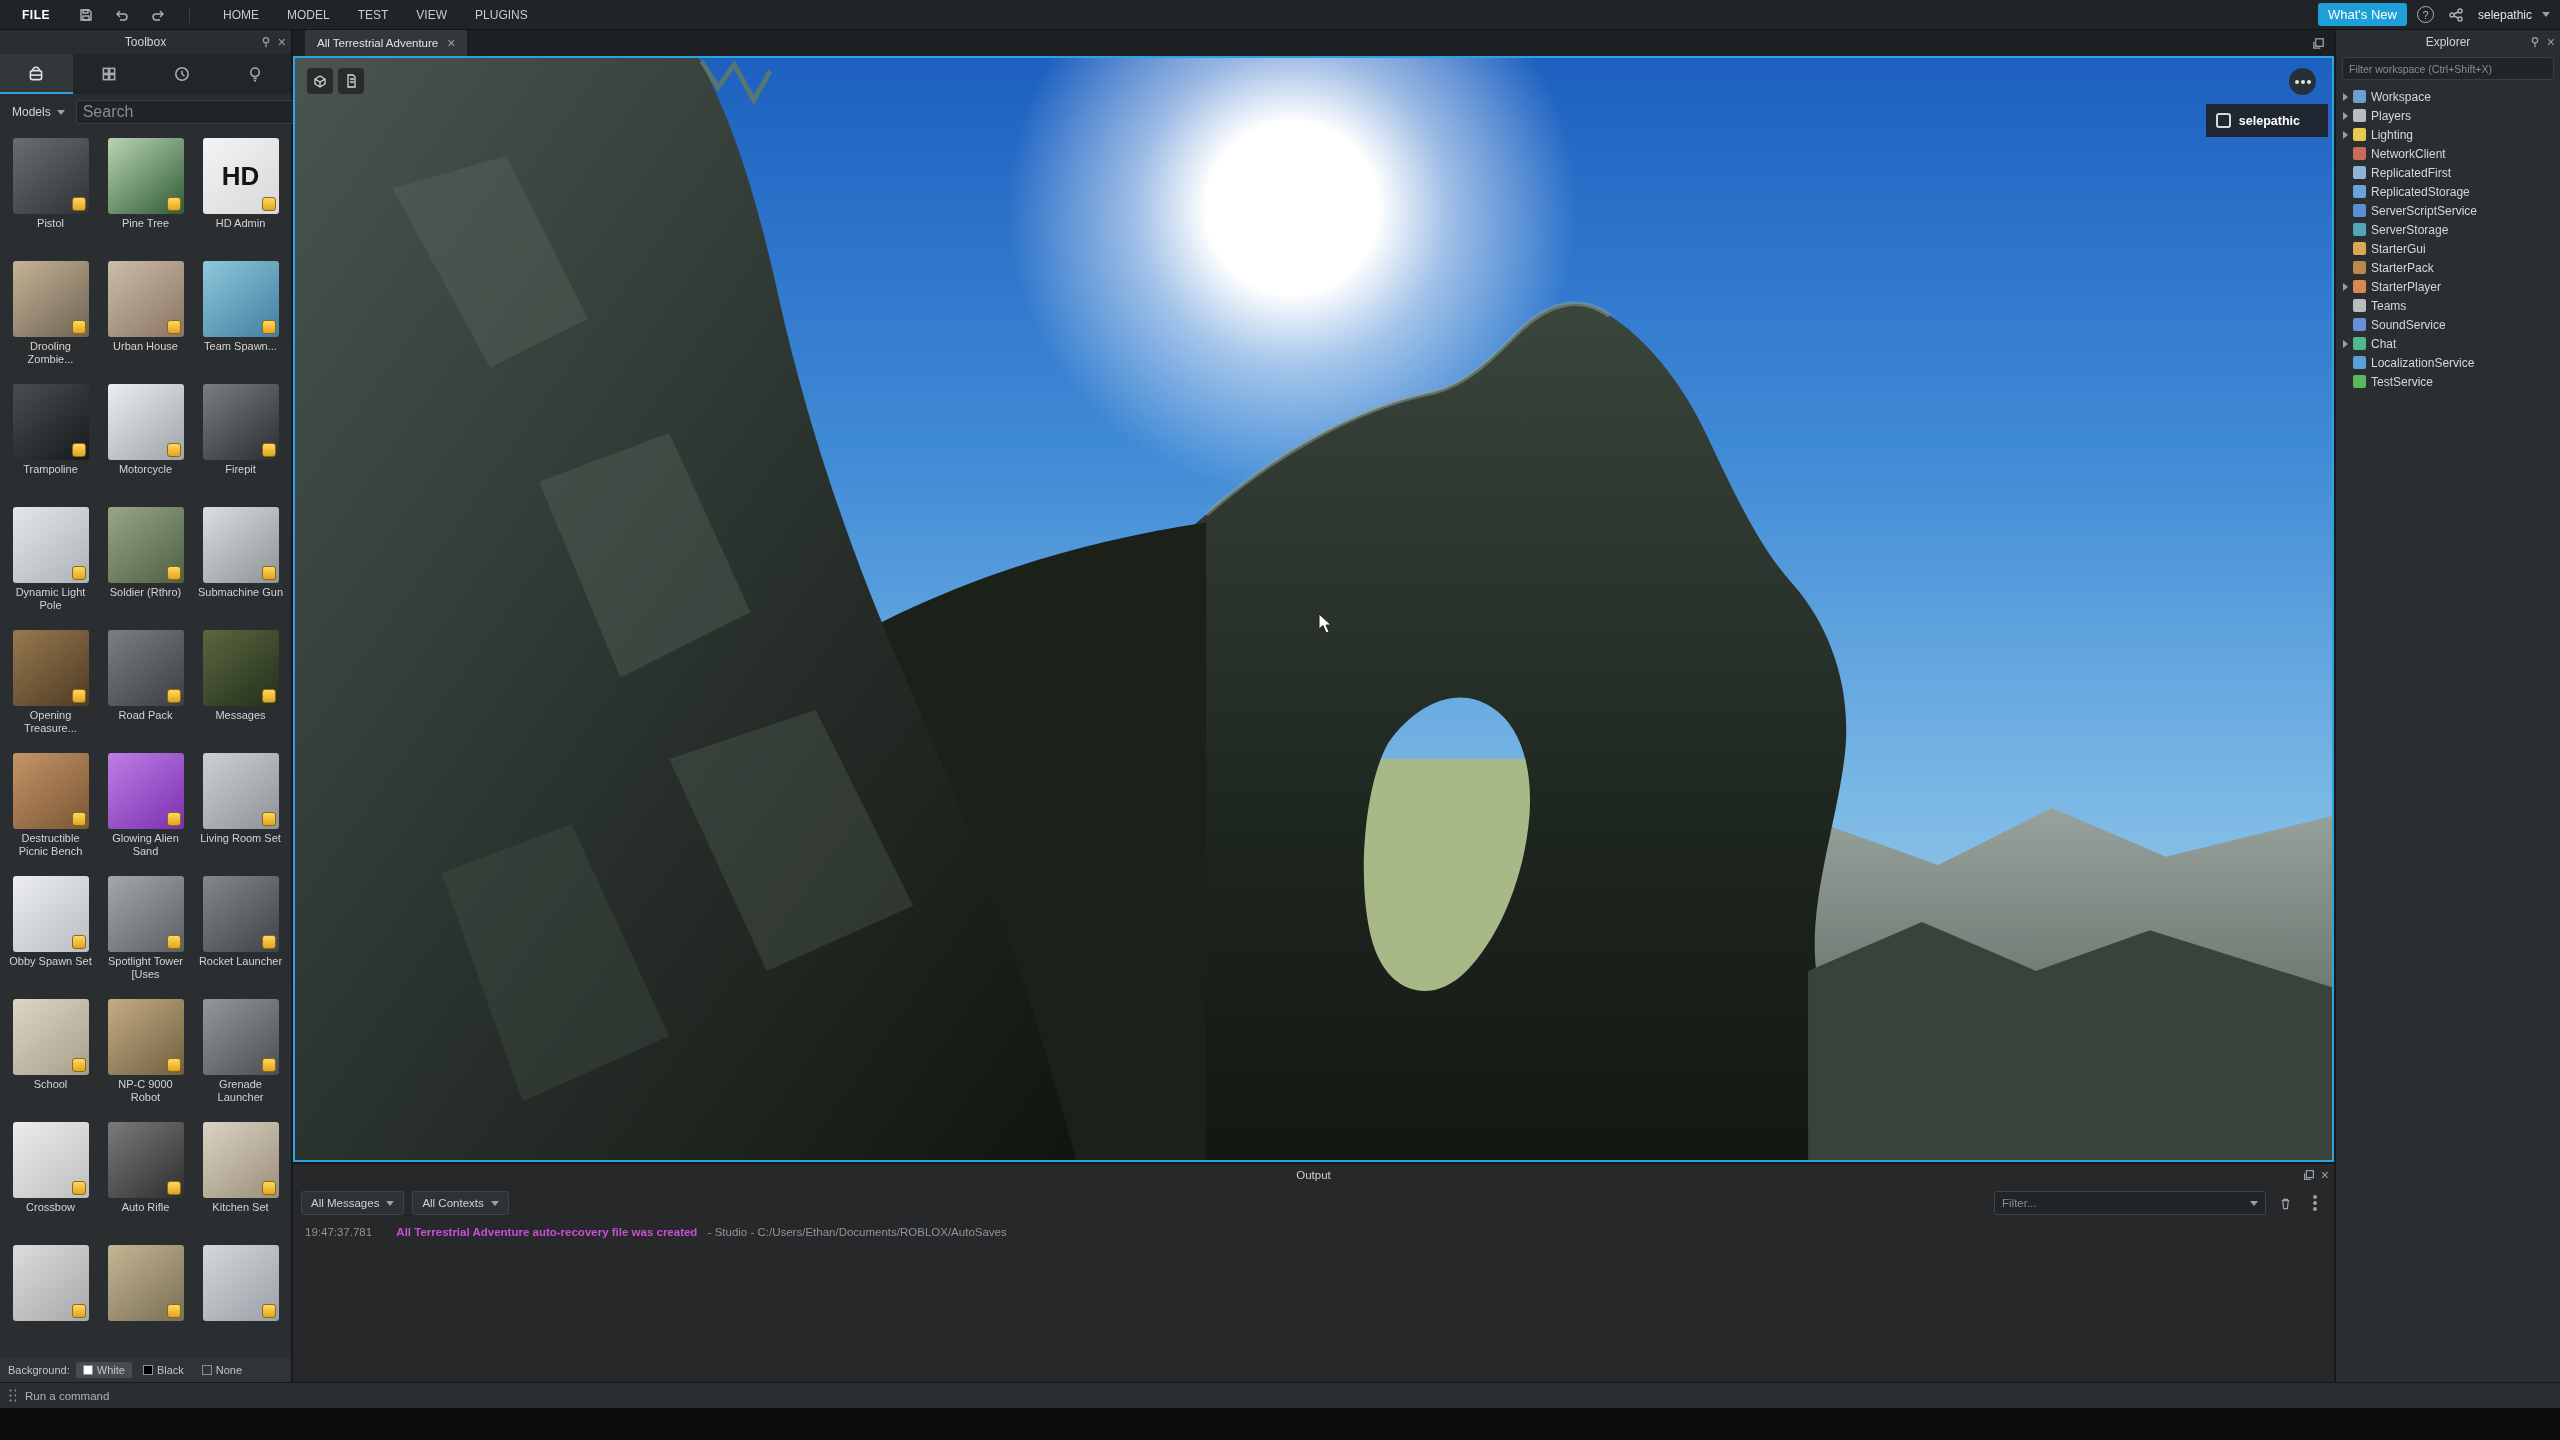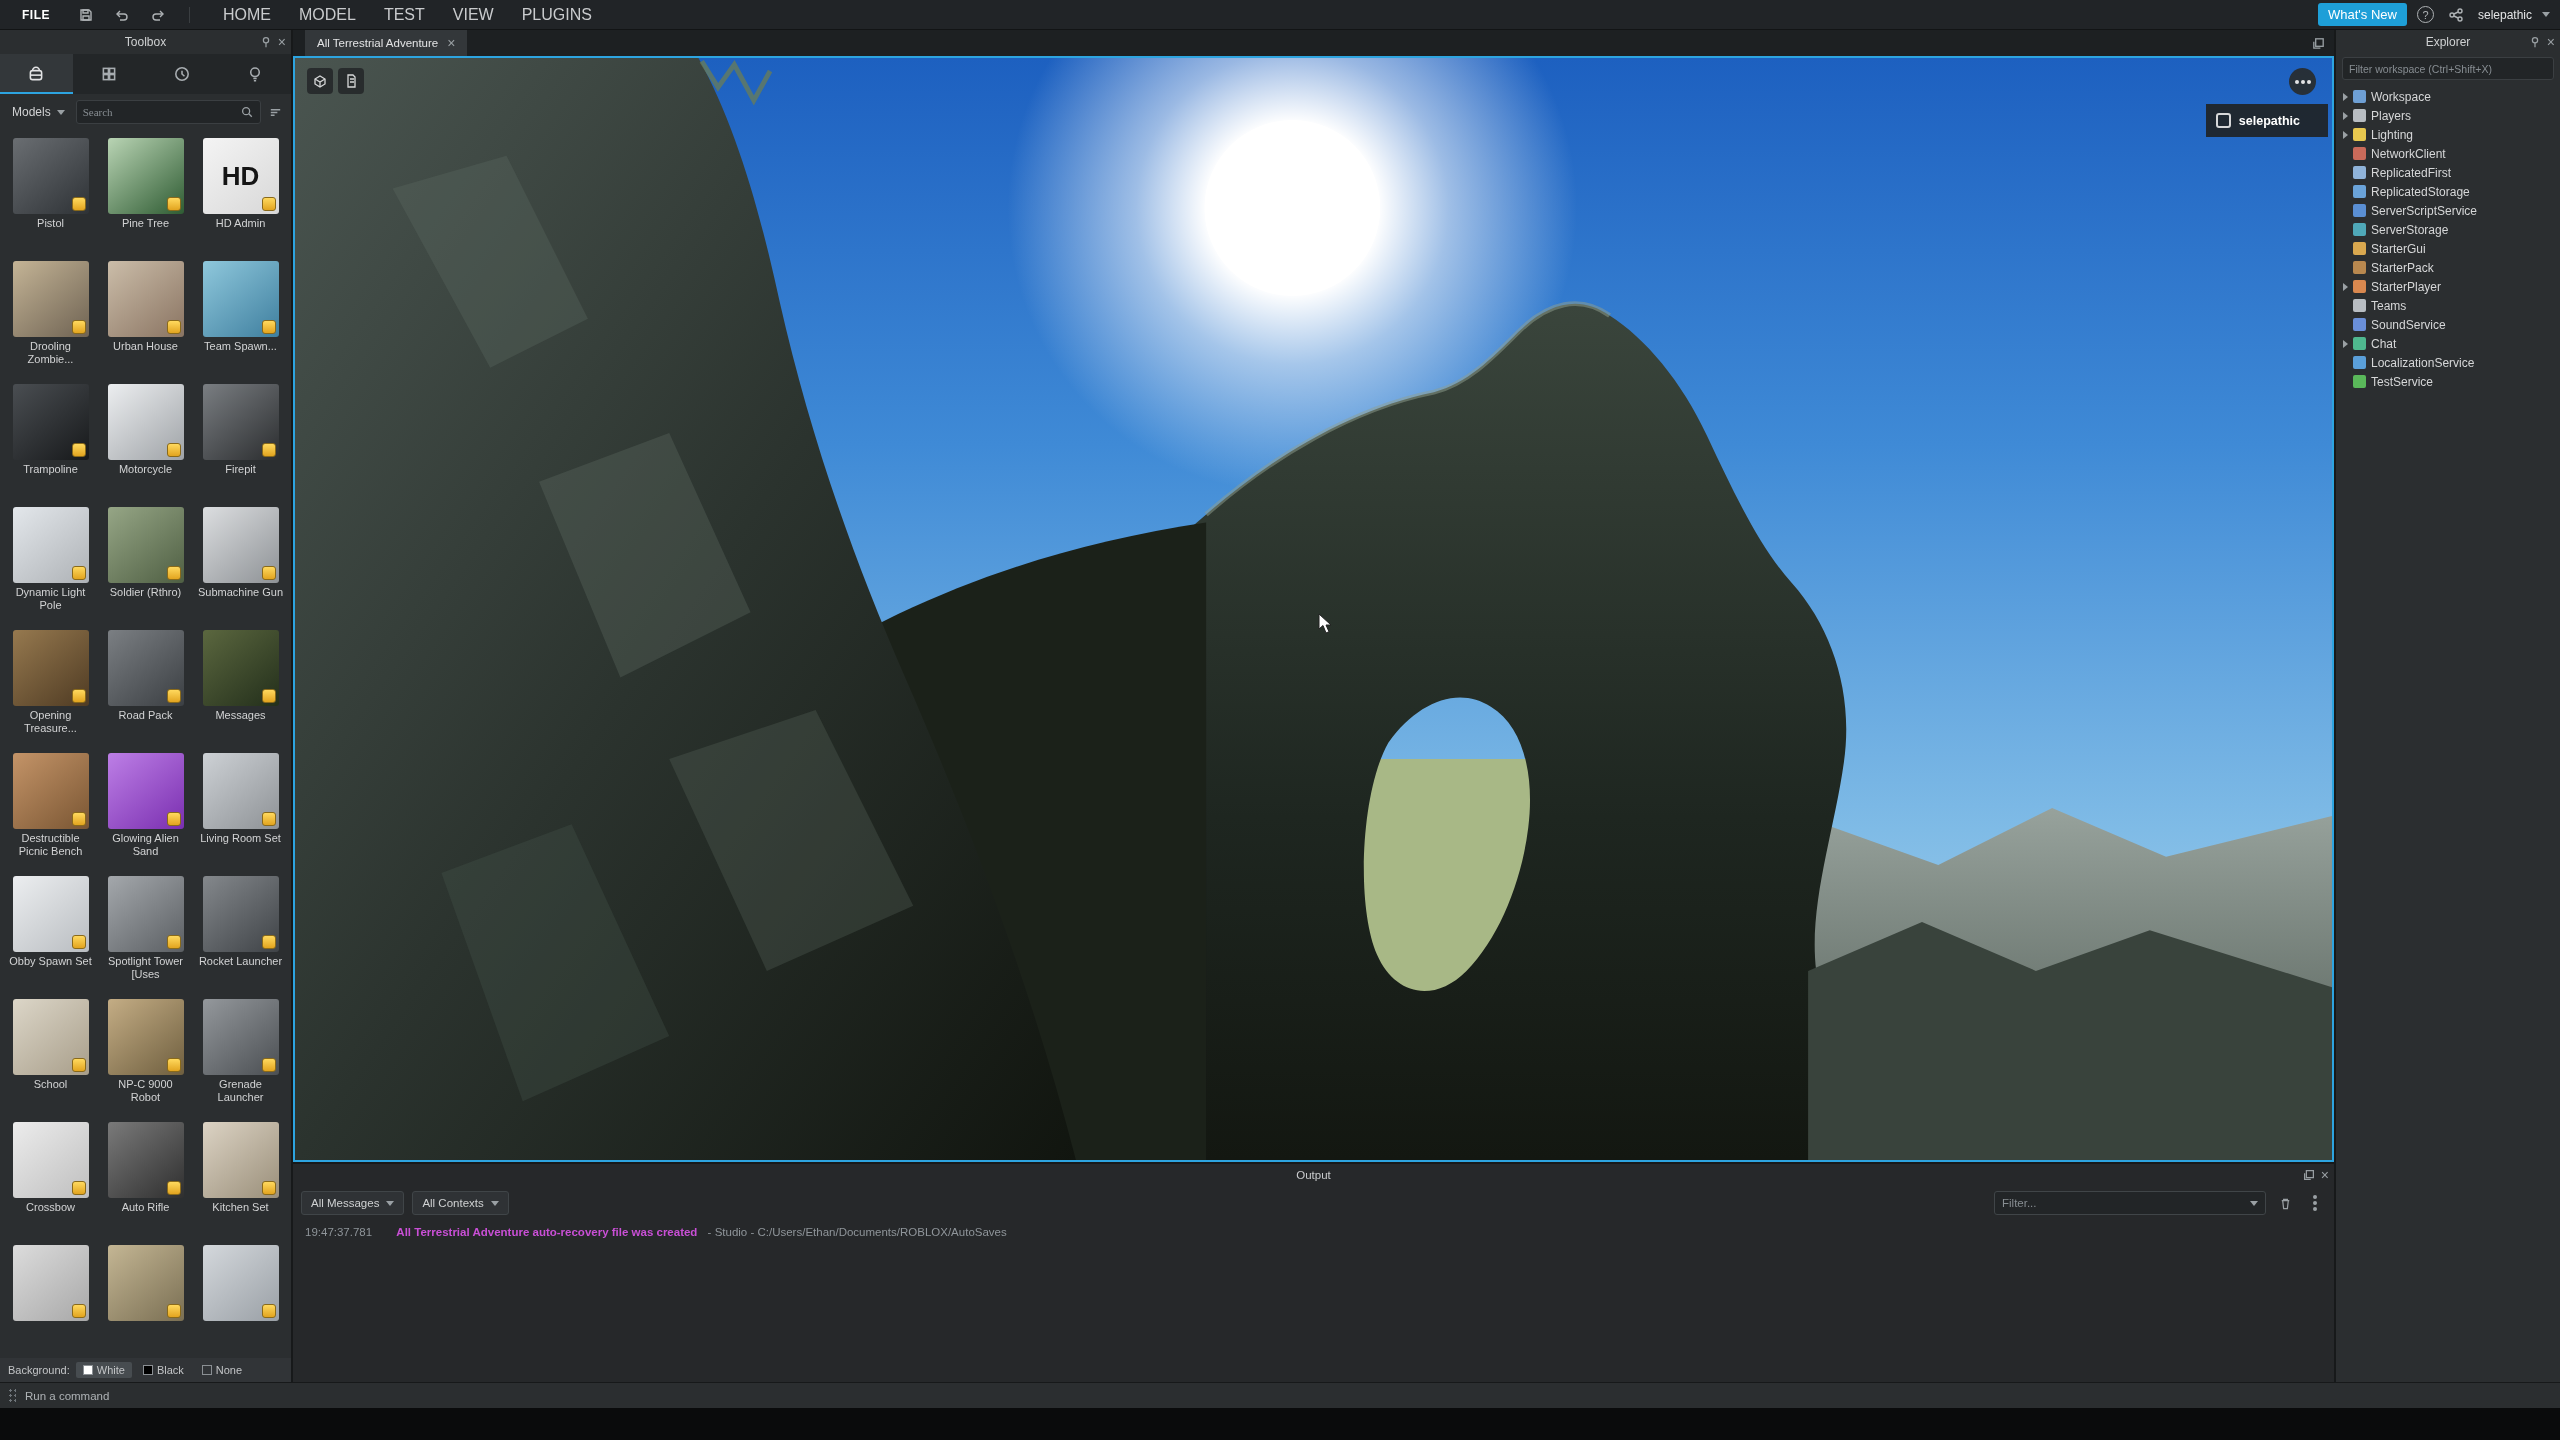--- a/index.html
+++ b/index.html
@@ -7,21 +7,21 @@
 .app{width:2560px;height:1440px;display:flex;flex-direction:column;color:#d6d7d8;font-size:12px}
 
 .menubar{height:30px;background:#212427;display:flex;align-items:center;justify-content:space-between;padding:0 10px;border-bottom:1px solid #121415;flex:0 0 auto}
 .mb-left,.mb-right{display:flex;align-items:center;height:100%}
 .mb-left{gap:12px}
 .mb-right{gap:10px}
 .file-btn{color:#fff;font-weight:bold;font-size:12px;padding:0 12px;letter-spacing:.5px}
 .mb-icon{width:24px;height:24px;display:flex;align-items:center;justify-content:center;color:#aeb2b5}
 .mb-sep{width:1px;height:16px;background:#3a3e41;margin:0 7px}
 .mb-tabs{display:flex;height:100%}
-.mb-tab{padding:0 14px;color:#c9cbcd;font-size:16px;line-height:30px}
+.mb-tab{padding:0 14px;color:#c9cbcd;font-size:12px;line-height:30px}
 .whats-new{background:#1e9fd8;color:#fff;font-size:13px;padding:4px 10px;border-radius:3px}
 .help-badge{width:17px;height:17px;border-radius:50%;border:1.5px solid #aeb2b5;color:#aeb2b5;font-size:11px;display:flex;align-items:center;justify-content:center}
 .username{font-size:12px;color:#e3e4e5}
 
 .tri-down{width:0;height:0;border-left:4px solid transparent;border-right:4px solid transparent;border-top:5px solid #9aa0a4;display:inline-block}
 .tri-right{width:0;height:0;border-top:4px solid transparent;border-bottom:4px solid transparent;border-left:5px solid #9aa0a4;display:inline-block}
 .dots-h{width:4px;height:4px;border-radius:50%;background:#e3e4e5;box-shadow:6px 0 #e3e4e5,-6px 0 #e3e4e5}
 .dots-v{width:4px;height:4px;border-radius:50%;background:#9aa0a4;box-shadow:0 6px #9aa0a4,0 -6px #9aa0a4}
 .grip{width:8px;height:15px;background-image:radial-gradient(circle,#6f757a 1.2px,transparent 1.4px);background-size:5px 5px}
 
@@ -31,21 +31,21 @@
 .panel-header{height:24px;position:relative;display:flex;align-items:center;justify-content:center;font-size:12px;color:#cfd1d2;flex:0 0 auto}
 .ph-icons{position:absolute;right:5px;top:0;height:100%;display:flex;align-items:center;gap:4px;color:#9aa0a4}
 .ph-icons .icn{width:16px;height:16px;display:flex;align-items:center;justify-content:center}
 .close-x{font-size:14px;color:#9aa0a4;line-height:1;display:flex;align-items:center;justify-content:center}
 .tb-tabs{height:40px;display:flex;background:#232628;flex:0 0 auto}
 .tb-tab{flex:1;display:flex;align-items:center;justify-content:center;color:#a7acb0}
 .tb-tab.selected{background:#33373a;box-shadow:inset 0 -2px 0 #2da4e0;color:#e3e4e5}
 .tb-filter{height:36px;display:flex;align-items:center;gap:7px;padding:0 8px;flex:0 0 auto}
 .models-select{display:flex;align-items:center;gap:6px;color:#d2d3d4;font-size:12px;padding:3px 4px}
 .search-box{flex:1;height:24px;background:#222527;border:1px solid #3b3f42;border-radius:3px;display:flex;align-items:center;padding:0 6px;gap:4px}
-.search-box input{flex:1;background:transparent;border:none;outline:none;color:#0ea5e9;font-size:11px;font-family:Liberation Serif, serif;min-width:0}
+.search-box input{flex:1;background:transparent;border:none;outline:none;color:#0ea5e9;font-size:16px;font-family:Liberation Sans, sans-serif;min-width:0}
 input::placeholder{color:#878d92}
 .tb-grid{flex:1;overflow:hidden;display:grid;grid-template-columns:repeat(3,1fr);gap:16px 2px;padding:8px 4px;align-content:start}
 .tb-item{display:flex;flex-direction:column;align-items:center}
 .thumb{width:76px;height:76px;border-radius:3px;background:linear-gradient(140deg,var(--c1,#666),var(--c2,#333));position:relative;margin-bottom:3px}
 .thumb-text{position:absolute;inset:0;display:flex;align-items:center;justify-content:center;font-weight:bold;font-size:26px;color:#151515}
 .badge{position:absolute;right:3px;bottom:3px;width:14px;height:14px;border-radius:3px;background:linear-gradient(#ffd95e,#e2a41f);border:1px solid #8a6a1a}
 .tb-label{font-size:11px;line-height:1.2;color:#d2d3d4;text-align:center;height:28px;overflow:hidden;padding:0 2px;width:90px}
 .tb-bg-bar{height:24px;background:#313437;display:flex;align-items:center;gap:6px;padding:0 8px;font-size:11px;color:#c3c5c7;flex:0 0 auto}
 .bg-options{display:flex;gap:4px;align-items:flex-start}
 .bg-opt{display:flex;align-items:center;gap:4px;padding:2px 7px;border-radius:2px}

